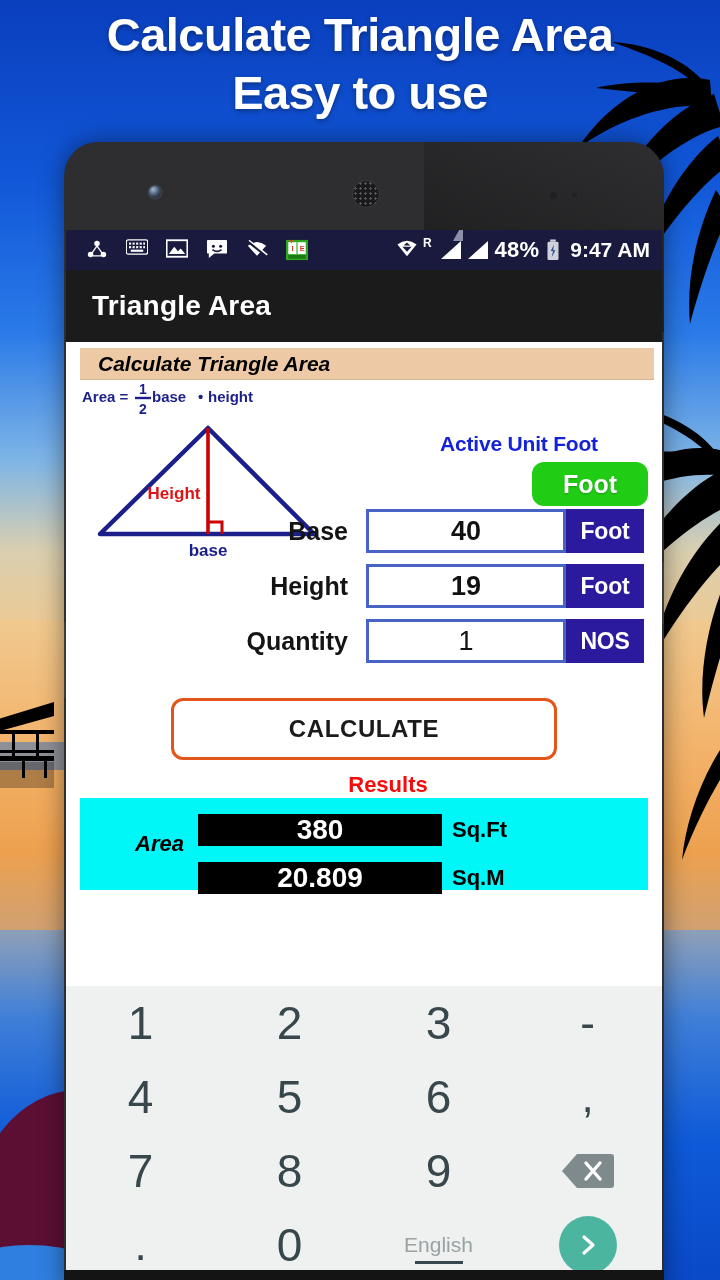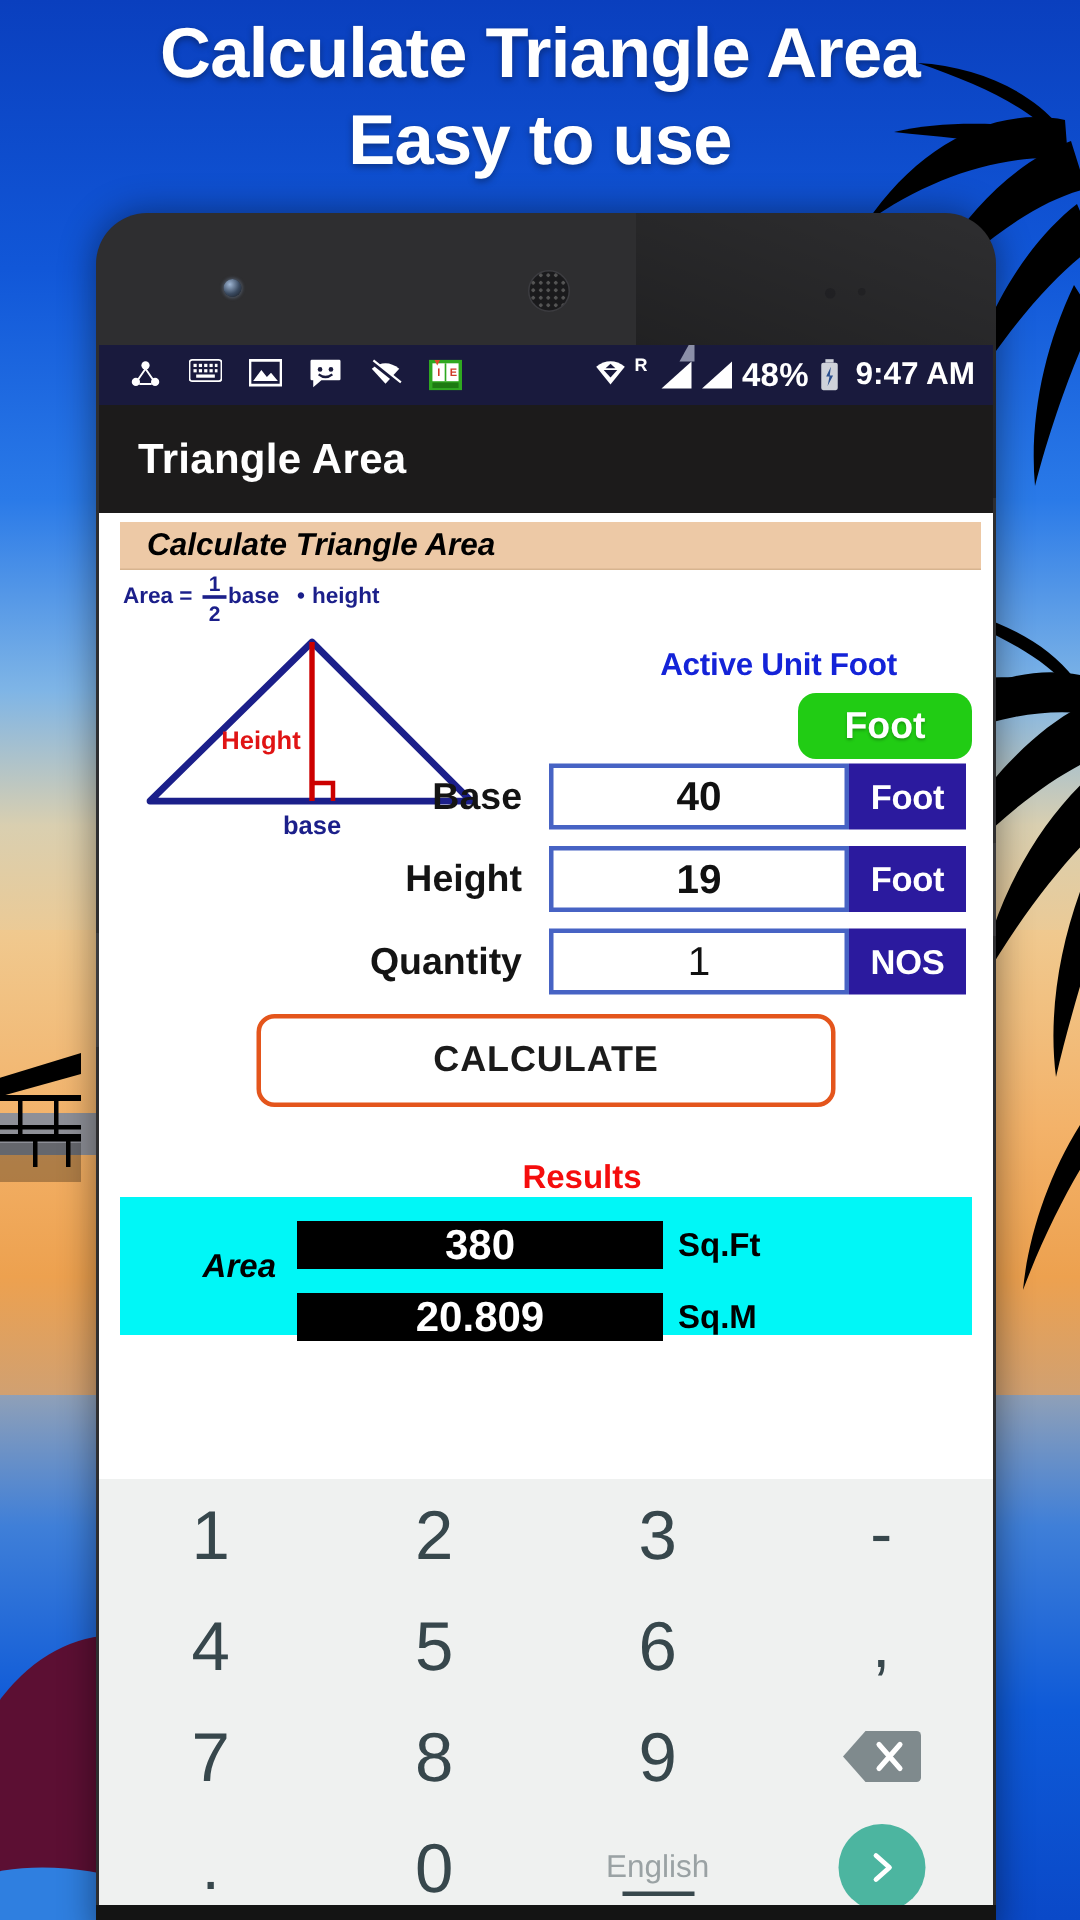--- a/index.html
+++ b/index.html
@@ -170,21 +170,21 @@
     font-size:27px; font-weight:bold; color:#111;
   }
   .finput.thin { font-weight:normal; }
   .funit {
     width:78px; height:44px; background:#2b1a9e; color:#fff;
     display:flex; align-items:center; justify-content:center;
     font-size:23px; font-weight:bold; letter-spacing:-.2px;
   }
 
   
-  #calcwrap { position:absolute; left:0; top:296px; width:100%; display:flex; justify-content:center; }
+  #calcwrap { position:absolute; left:0; top:318px; width:100%; display:flex; justify-content:center; }
   #calcbtn {
     width:386px; height:62px; border:3px solid #e4551c; border-radius:12px;
     background:#fff; display:flex; align-items:center; justify-content:center;
     font-size:24px; font-weight:bold; letter-spacing:.6px; color:#1b1b1b;
   }
 
   
   #reslabel {
     position:absolute; top:392px; width:100%; text-align:center;
     color:#f50d0d; font-size:22px; font-weight:bold;

